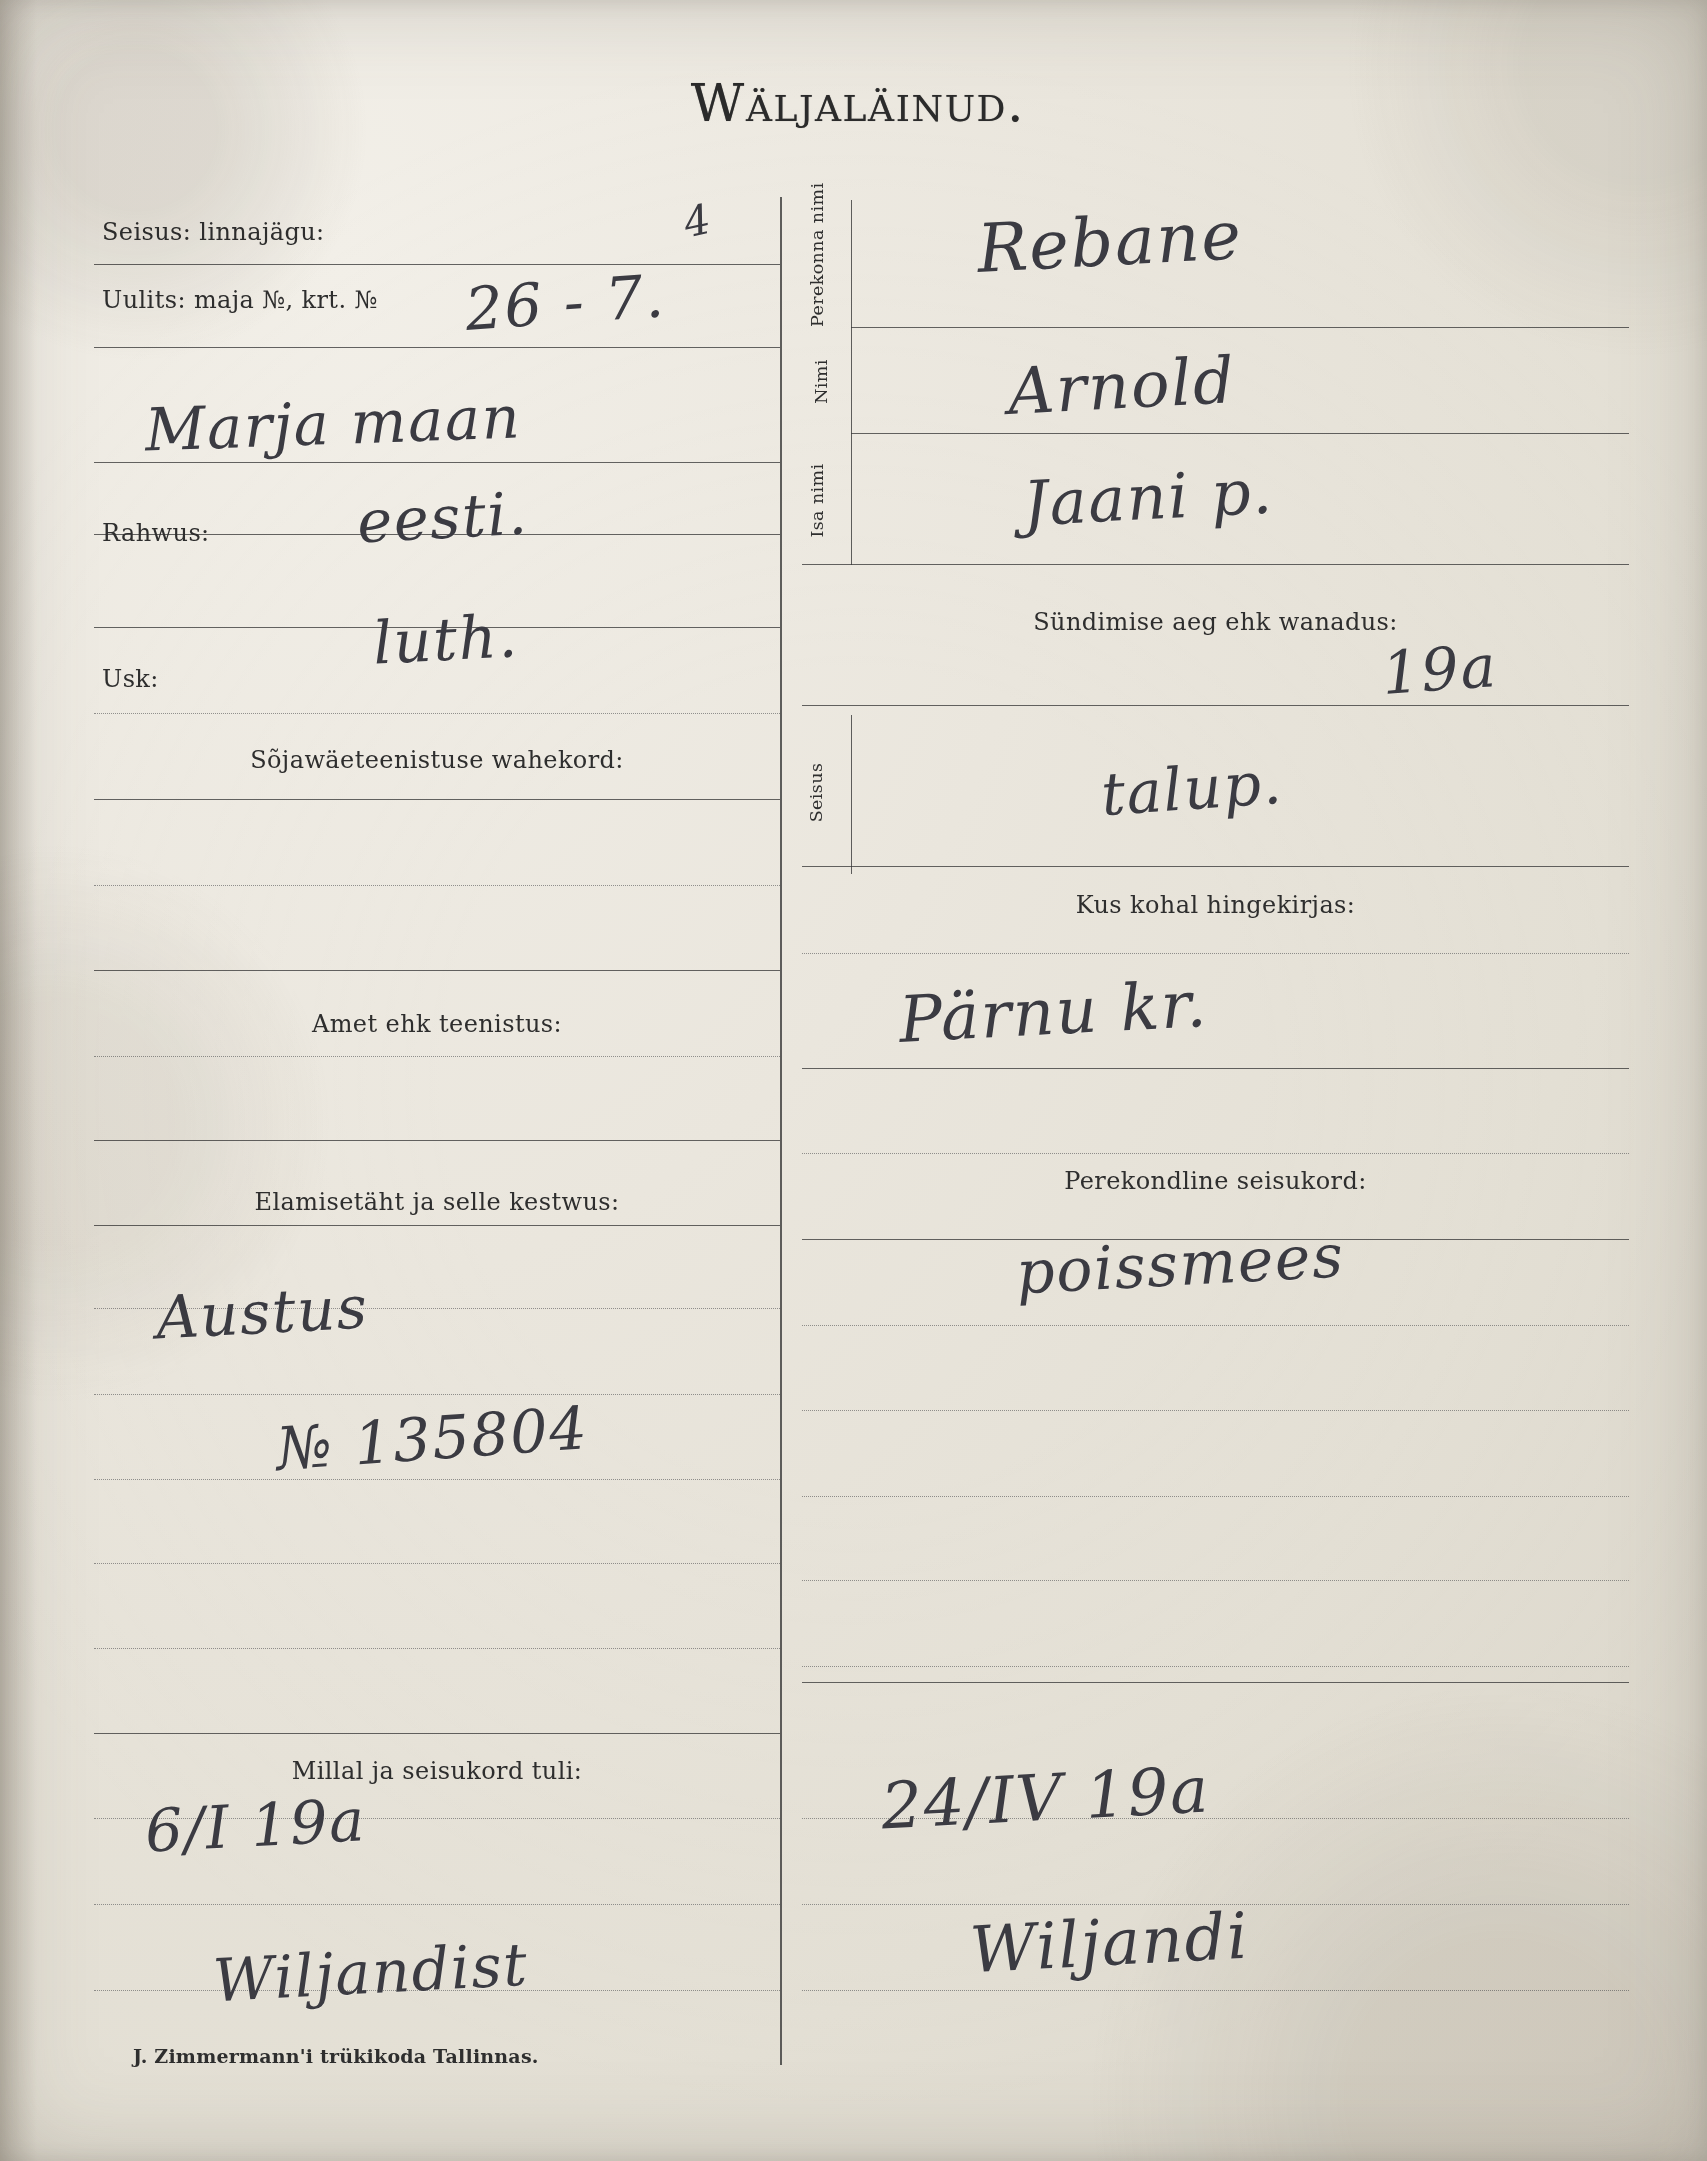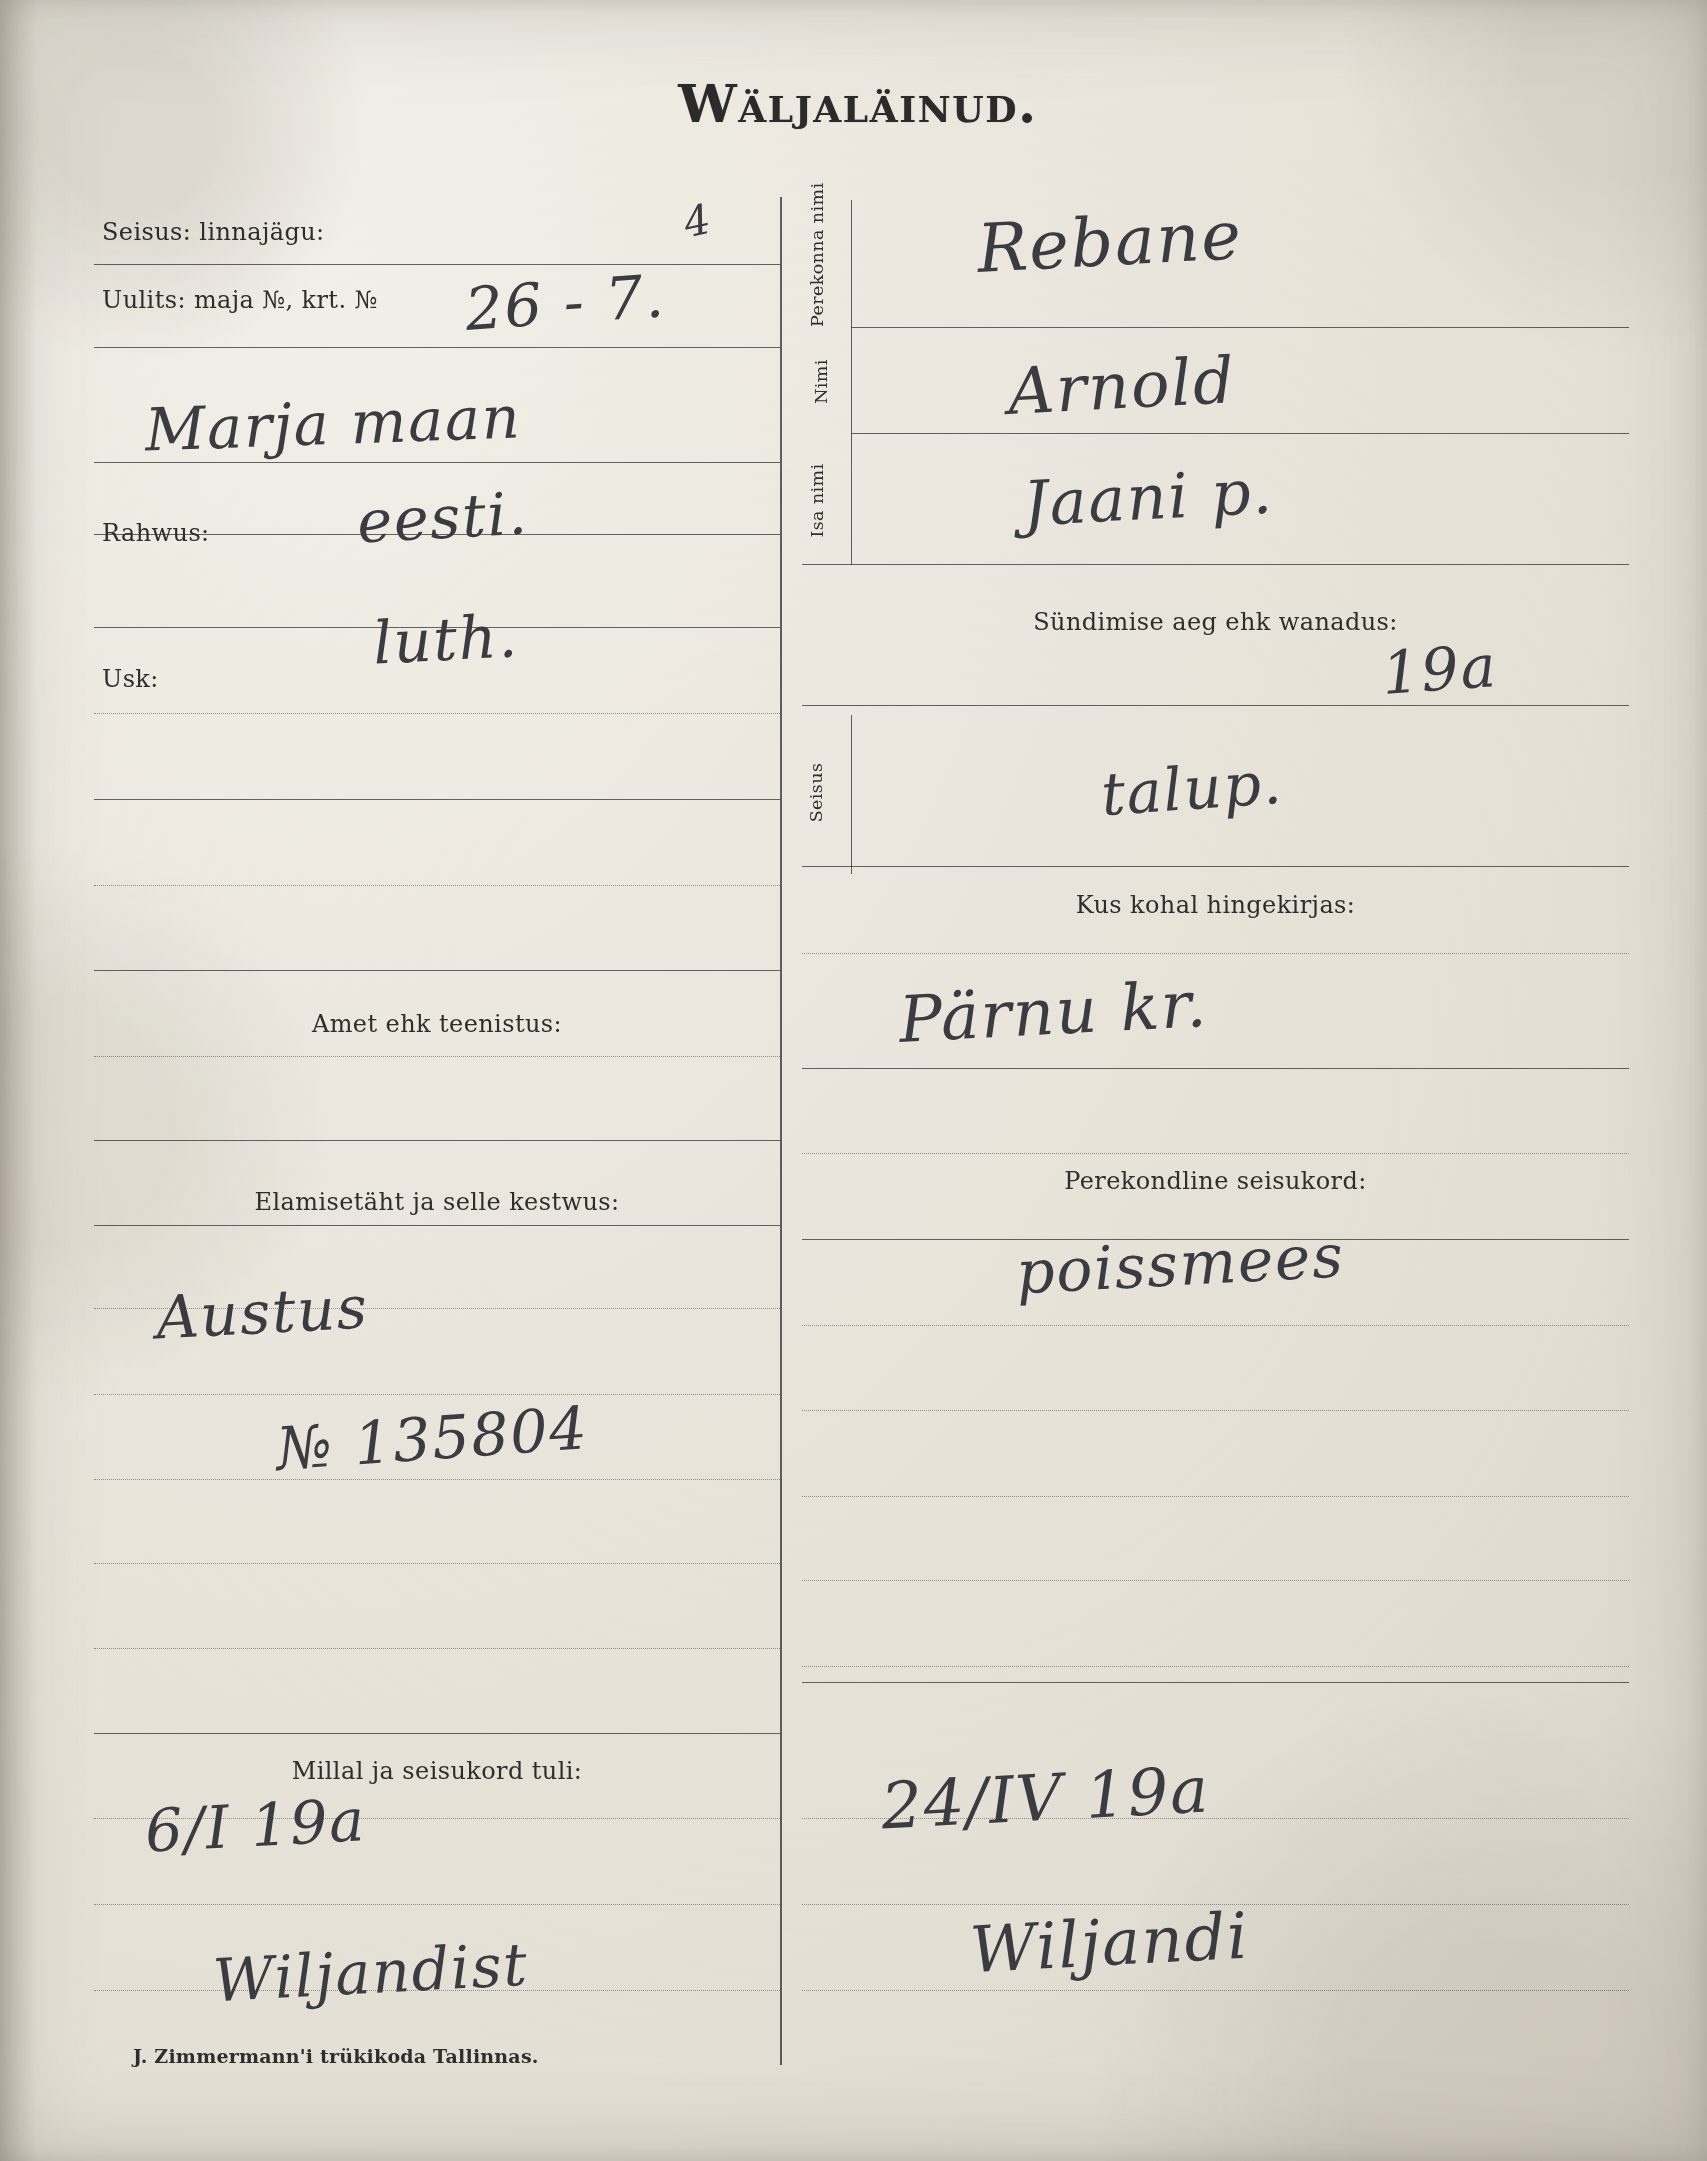--- a/index.html
+++ b/index.html
@@ -24,21 +24,21 @@
     box-shadow: inset 0 0 95px rgba(90,82,70,.25), inset 0 0 20.6px rgba(90,82,70,.18);}
   
   .tear{position:absolute;left:0;top:0;width:37px;height:2161px;pointer-events:none;
     background:linear-gradient(90deg, rgba(110,100,85,.28), rgba(110,100,85,0));}
 
   .sheet{position:absolute;left:0;top:0;width:1707px;height:2161px;}
 
   .title{
     position:absolute;left:0;right:0;top:73px;text-align:center;
     font-family:"DejaVu Serif", serif;
-    font-weight:700;font-size:52px;letter-spacing:1.6px;color:#2b2b2b;
+    font-weight:400;font-size:52px;letter-spacing:1.6px;color:#2b2b2b;
     font-variant:small-caps;
     text-shadow:0 0 0.8px rgba(0,0,0,.45);
     padding-left:9px;
   }
   .title .fx{font-family:"DejaVu Serif", serif;}
 
   
   .rule{position:absolute;height:0;border-top:1.6px solid #3a3a3a;opacity:.78;}
   .rule.dot{border-top:1.6px dotted #6a6a6a;opacity:.7;}
 
@@ -125,20 +125,21 @@
     <div class="rule dot" style="left:802px;top:1666px;width:827px;"></div>
     <div class="rule" style="left:802px;top:1682px;width:827px;"></div>
     <div class="rule dot" style="left:802px;top:1818px;width:827px;"></div>
     <div class="rule dot" style="left:802px;top:1904px;width:827px;"></div>
     <div class="rule dot" style="left:802px;top:1990px;width:827px;"></div>
 
     <div class="lbl" style="left:102px;top:218px;">Seisus: linnajägu:</div>
     <div class="lbl" style="left:102px;top:286px;">Uulits: maja №, krt. №</div>
     <div class="lbl" style="left:102px;top:519px;">Rahwus:</div>
     <div class="lbl" style="left:102px;top:665px;">Usk:</div>
+    <div class="lbl c" style="left:94px;top:746px;width:686px;">Sõjawäeteenistuse wahekord:</div>
     <div class="lbl c" style="left:94px;top:1010px;width:686px;">Amet ehk teenistus:</div>
     <div class="lbl c" style="left:94px;top:1188px;width:686px;">Elamisetäht ja selle kestwus:</div>
     <div class="lbl c" style="left:94px;top:1757px;width:686px;">Millal ja seisukord tuli:</div>
 
     <div class="lbl vert" style="left:807px;top:327px;width:127px;line-height:20.6px;">Perekonna nimi</div>
     <div class="lbl vert" style="left:812px;top:429px;width:95px;">Nimi</div>
     <div class="lbl vert" style="left:807px;top:556px;width:111px;line-height:20.6px;">Isa nimi</div>
     <div class="lbl vert" style="left:807px;top:856px;width:127px;">Seisus</div>
 
     <div class="lbl c" style="left:802px;top:608px;width:827px;">Sündimise aeg ehk wanadus:</div>

